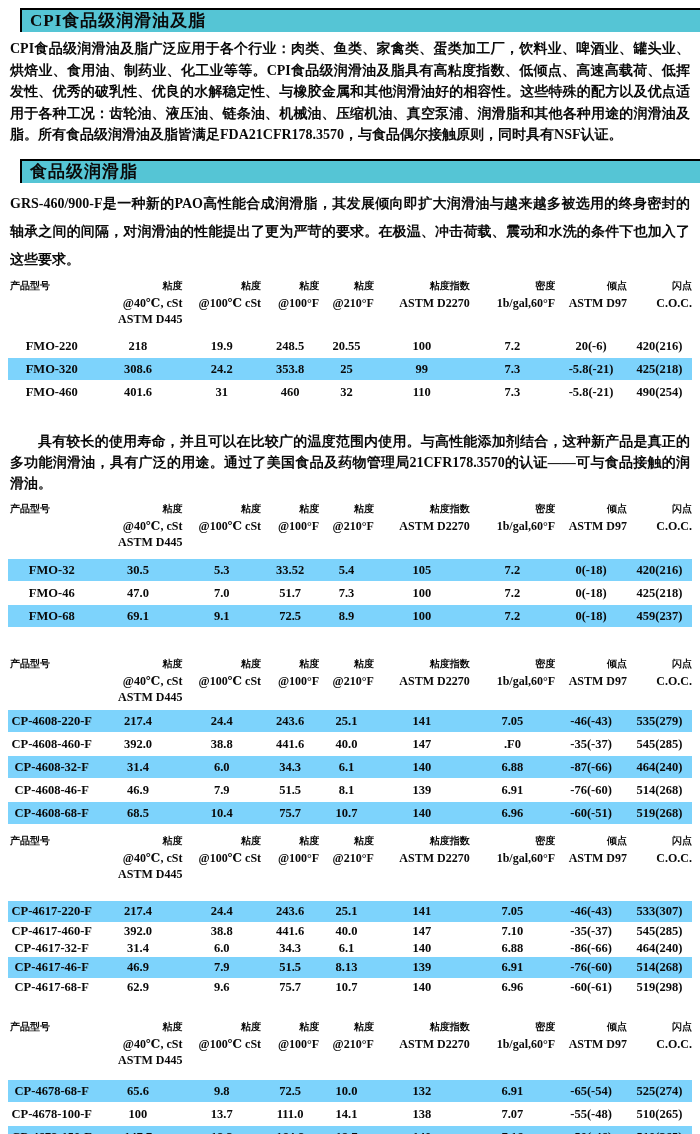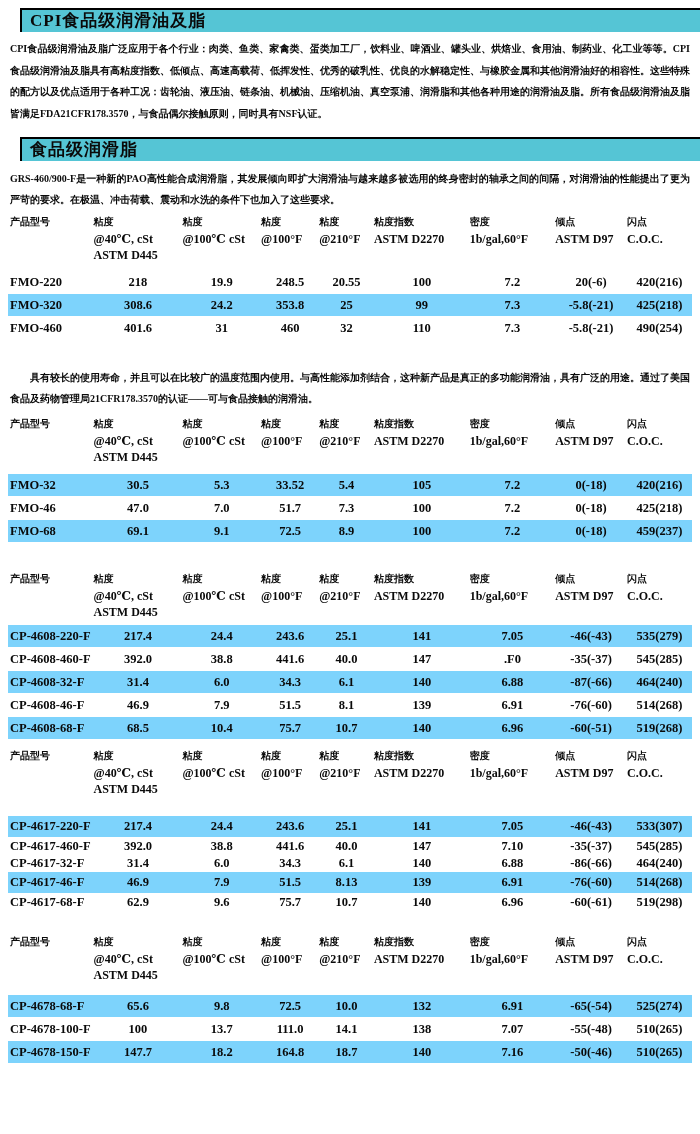--- a/index.html
+++ b/index.html
@@ -11,50 +11,50 @@
   }
   .bar {
     margin-left:20px; margin-top:8px;
     background:#55c5d5;
     border-top:2px solid #000; border-left:2px solid #000;
     font-size:17px; letter-spacing:1px;
     padding:1px 8px 2px 8px; line-height:19px;
   }
   .para {
     margin:6px 10px 0 10px;
-    font-size:10px; line-height:21.5px;
+    font-size:14px; line-height:21.5px;
     text-align:justify;
   }
   .para.indent { text-indent:2em; }
   #para-intro { margin-bottom:13px; }
-  #para-grease { margin-top:7px; line-height:21px; }
+  #para-grease { margin-top:7px; line-height:28px; }
   #para-mid { margin-top:28px; line-height:21px; }
   .dtable { margin:0 8px 0 8px; }
   #t0 { margin-top:3px; }
   #t1 { margin-top:6px; }
   #t2 { margin-top:28px; }
   #t3 { margin-top:8px; }
   #t4 { margin-top:22px; }
   .grid9 { display:grid; grid-template-columns:12.5% 13% 11.5% 8.5% 8% 14% 12.5% 10.5% 9.5%; }
   .thead { align-items:start; }
-  .hcell { text-align:left; }
+  .hcell { text-align:right; }
   .hcell.c0 { text-align:left; padding-left:2px; }
   .hline0 { font-size:10px; line-height:18px; }
   .hline1, .hline2 { font-size:12px; line-height:16px; }
   .rows { margin-top:9px; }
   #t0 .rows { margin-top:8px; }
   #t2 .rows { margin-top:5px; }
   #t3 .rows { margin-top:19px; }
   #t4 .rows { margin-top:12px; }
   .trow { height:22px; line-height:22px; margin-bottom:1px; }
   #t3 .trow { height:17px; line-height:17px; margin-bottom:0; }
   #t3 .trow.hl { height:21px; line-height:21px; margin-bottom:1px; }
   .trow.hl { background:#7dd3fc; }
   .tcell { font-size:12.5px; text-align:center; white-space:nowrap; overflow:hidden; }
-  .tcell.c0 { text-align:left; padding-left:2px; }
+  .tcell.c0 { text-align:center; padding-left:2px; }
 </style>
 </head>
 <body>
 
 <div class="bar">CPI食品级润滑油及脂</div>
 
 <div class="para" id="para-intro">CPI食品级润滑油及脂广泛应用于各个行业：肉类、鱼类、家禽类、蛋类加工厂，饮料业、啤酒业、罐头业、烘焙业、食用油、制药业、化工业等等。CPI食品级润滑油及脂具有高粘度指数、低倾点、高速高载荷、低挥发性、优秀的破乳性、优良的水解稳定性、与橡胶金属和其他润滑油好的相容性。这些特殊的配方以及优点适用于各种工况：齿轮油、液压油、链条油、机械油、压缩机油、真空泵浦、润滑脂和其他各种用途的润滑油及脂。所有食品级润滑油及脂皆满足FDA21CFR178.3570，与食品偶尔接触原则，同时具有NSF认证。</div>
 
 <div class="bar">食品级润滑脂</div>
 

